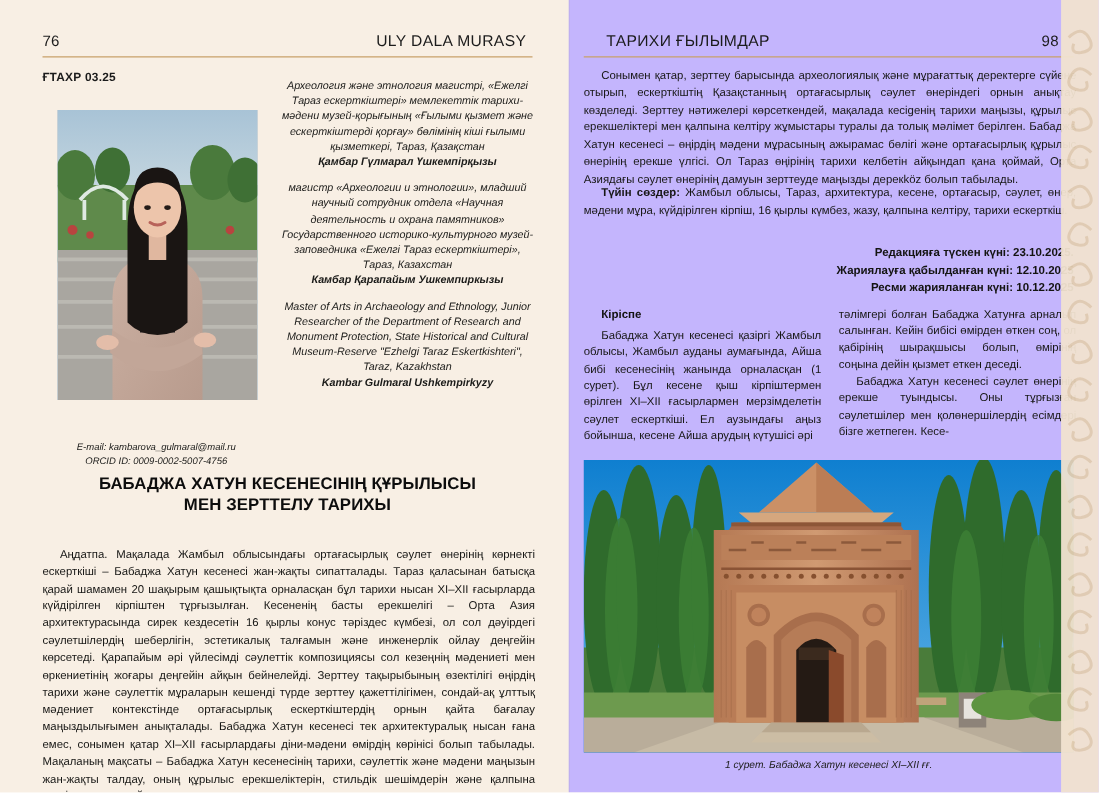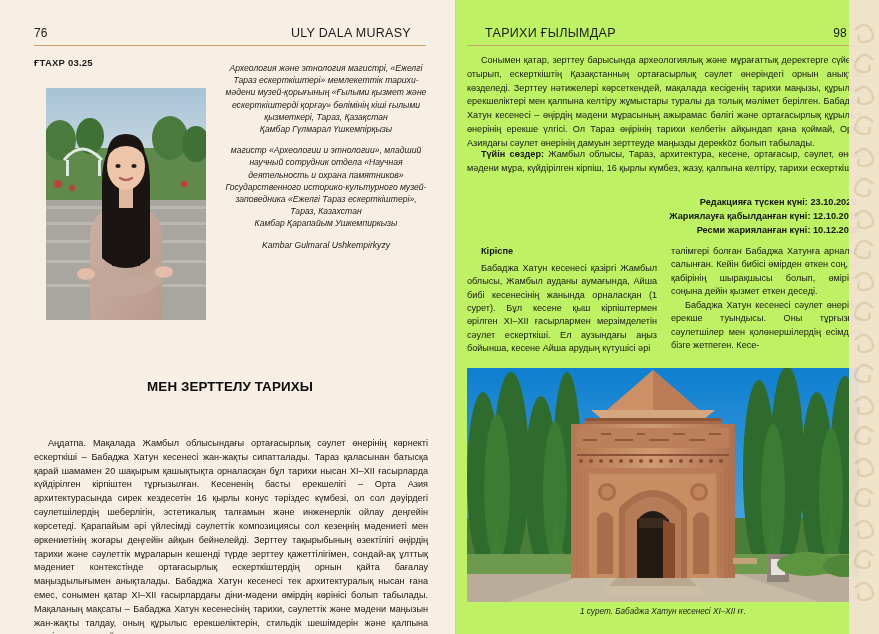--- a/index.html
+++ b/index.html
@@ -13,35 +13,35 @@
 
   
   .page {
     position: relative;
     height: 634px;
     background: #f7ece1;
   }
   .page-left  { width: 455px; padding: 12px; }
   .page-right { width: 424px; padding: 0; }
   .page-left  { background: #f8efe4; }
-  .page-right { background: #bef264; }
+  .page-right { background: #c4b5fd; }
 
   
   .runhead {
     position: absolute; top: 28px;
     font-size: 11.5px; letter-spacing: .2px;
     color: #1b1b1b; font-weight: 400;
   }
   .rule {
     position: absolute; height: 1.2px; background: #c7a16a;
   }
 
   
   .l-folio   { left: 34px; top: 26px; font-size: 12px; color:#1b1b1b;}
-  .l-title   { right: 44px; top: 26px; font-size: 12.5px; color:#1b1b1b; letter-spacing:.3px;}
+  .l-title   { right: 34px; top: 26px; font-size: 12.5px; color:#1b1b1b; letter-spacing:.3px;}
   .l-rule    { left: 34px; top: 45px; width: 392px; }
   .grnti     { position:absolute; left:34px; top:57px; font-size:9.5px; font-weight:700; color:#1b1b1b; letter-spacing:.2px;}
 
   
   .photo-author {
     position: absolute; left: 46px; top: 88px;
     width: 160px; height: 232px;
     overflow: hidden;
     background: #9db8c9;
   }
@@ -51,21 +51,21 @@
     position: absolute; left: 34px; top: 352px; width: 182px;
     text-align: center; font-size: 7.6px; font-style: italic; color:#20201e;
     line-height: 1.45;
   }
 
   .bio {
     position: absolute; left: 222px; top: 62px; width: 208px;
     font-size: 8.6px; line-height: 1.42; font-style: italic; color:#1a1a18;
   }
   .bio p { margin-bottom: 9px; text-align: center; }
-  .bio .nm { font-weight: 400; font-style: italic; display:block; }
+  .bio .nm { font-weight: 700; font-style: italic; display:block; }
 
   .art-title {
     position: absolute; left: 34px; top: 378px; width: 392px;
     text-align: center; font-size: 13.4px; font-weight: 700;
     line-height: 1.28; color:#0d0d0d; letter-spacing:.1px;
   }
 
   .abstract {
     position: absolute; left: 34px; top: 437px; width: 394px;
     font-size: 9.1px; line-height: 1.52; text-align: justify;
@@ -194,36 +194,42 @@
 
           <ellipse cx="80" cy="78" rx="19" ry="24" fill="#edc5ab"></ellipse>
           <path d="M61 70 q0 -24 19 -24 q19 0 19 24 q-6 -12 -19 -12 q-13 0 -19 12 Z" fill="#1a1513"></path>
           <ellipse cx="72" cy="78" rx="2.6" ry="1.9" fill="#241c18"></ellipse>
           <ellipse cx="88" cy="78" rx="2.6" ry="1.9" fill="#241c18"></ellipse>
           <path d="M74 90 q6 4 12 0" fill="none" stroke="#b8635a" stroke-width="2.4" stroke-linecap="round"></path>
         </g>
       </svg>
     </div>
 
+    <div class="contact">
+      <div>E-mail: kambarova_gulmaral@mail.ru</div>
+      <div>ORCID ID: 0009-0002-5007-4756</div>
+    </div>
 
     <div class="bio">
       <p>
         <span>Археология және этнология магистрі, «Ежелгі Тараз ескерткіштері» мемлекеттік тарихи-мәдени музей-қорығының «Ғылыми қызмет және ескерткіштерді қорғау» бөлімінің кіші ғылыми қызметкері, Тараз, Қазақстан</span>
         <span class="nm">Қамбар Гүлмарал Үшкемпірқызы</span>
       </p>
       <p>
         <span>магистр «Археологии и этнологии», младший научный сотрудник отдела «Научная деятельность и охрана памятников» Государственного историко-культурного музей-заповедника «Ежелгі Тараз ескерткіштері», Тараз, Казахстан</span>
         <span class="nm">Камбар Қарапайым Ушкемпиркызы</span>
       </p>
       <p>
+        <span>Master of Arts in Archaeology and Ethnology, Junior Researcher of the Department of Research and Monument Protection, State Historical and Cultural Museum-Reserve "Ezhelgi Taraz Eskertkishteri", Taraz, Kazakhstan</span>
         <span class="nm">Kambar Gulmaral Ushkempirkyzy</span>
       </p>
     </div>
 
     <div class="art-title">
+      <div>БАБАДЖА ХАТУН КЕСЕНЕСІНІҢ ҚҰРЫЛЫСЫ</div>
       <div>МЕН ЗЕРТТЕЛУ ТАРИХЫ</div>
     </div>
 
     <div class="abstract">
       <b>Аңдатпа.</b><span> Мақалада Жамбыл облысындағы ортағасырлық сәулет өнерінің көрнекті ескерткіші – Бабаджа Хатун кесенесі жан-жақты сипатталады. Тараз қаласынан батысқа қарай шамамен 20 шақырым қашықтықта орналасқан бұл тарихи нысан XI–XII ғасырларда күйдірілген кірпіштен тұрғызылған. Кесененің басты ерекшелігі – Орта Азия архитектурасында сирек кездесетін 16 қырлы конус тәріздес күмбезі, ол сол дәуірдегі сәулетшілердің шеберлігін, эстетикалық талғамын және инженерлік ойлау деңгейін көрсетеді. Қарапайым әрі үйлесімді сәулеттік композициясы сол кезеңнің мәдениеті мен өркениетінің жоғары деңгейін айқын бейнелейді. Зерттеу тақырыбының өзектілігі өңірдің тарихи және сәулеттік мұраларын кешенді түрде зерттеу қажеттілігімен, сондай-ақ ұлттық мәдениет контекстінде ортағасырлық ескерткіштердің орнын қайта бағалау маңыздылығымен анықталады. Бабаджа Хатун кесенесі тек архитектуралық нысан ғана емес, сонымен қатар XI–XII ғасырлардағы діни-мәдени өмірдің көрінісі болып табылады. Мақаланың мақсаты – Бабаджа Хатун кесенесінің тарихи, сәулеттік және мәдени маңызын жан-жақты талдау, оның құрылыс ерекшеліктерін, стильдік шешімдерін және қалпына келтіру тарихын айқындау.</span>
     </div>
   </div>
 
   <div class="page page-right">
 

